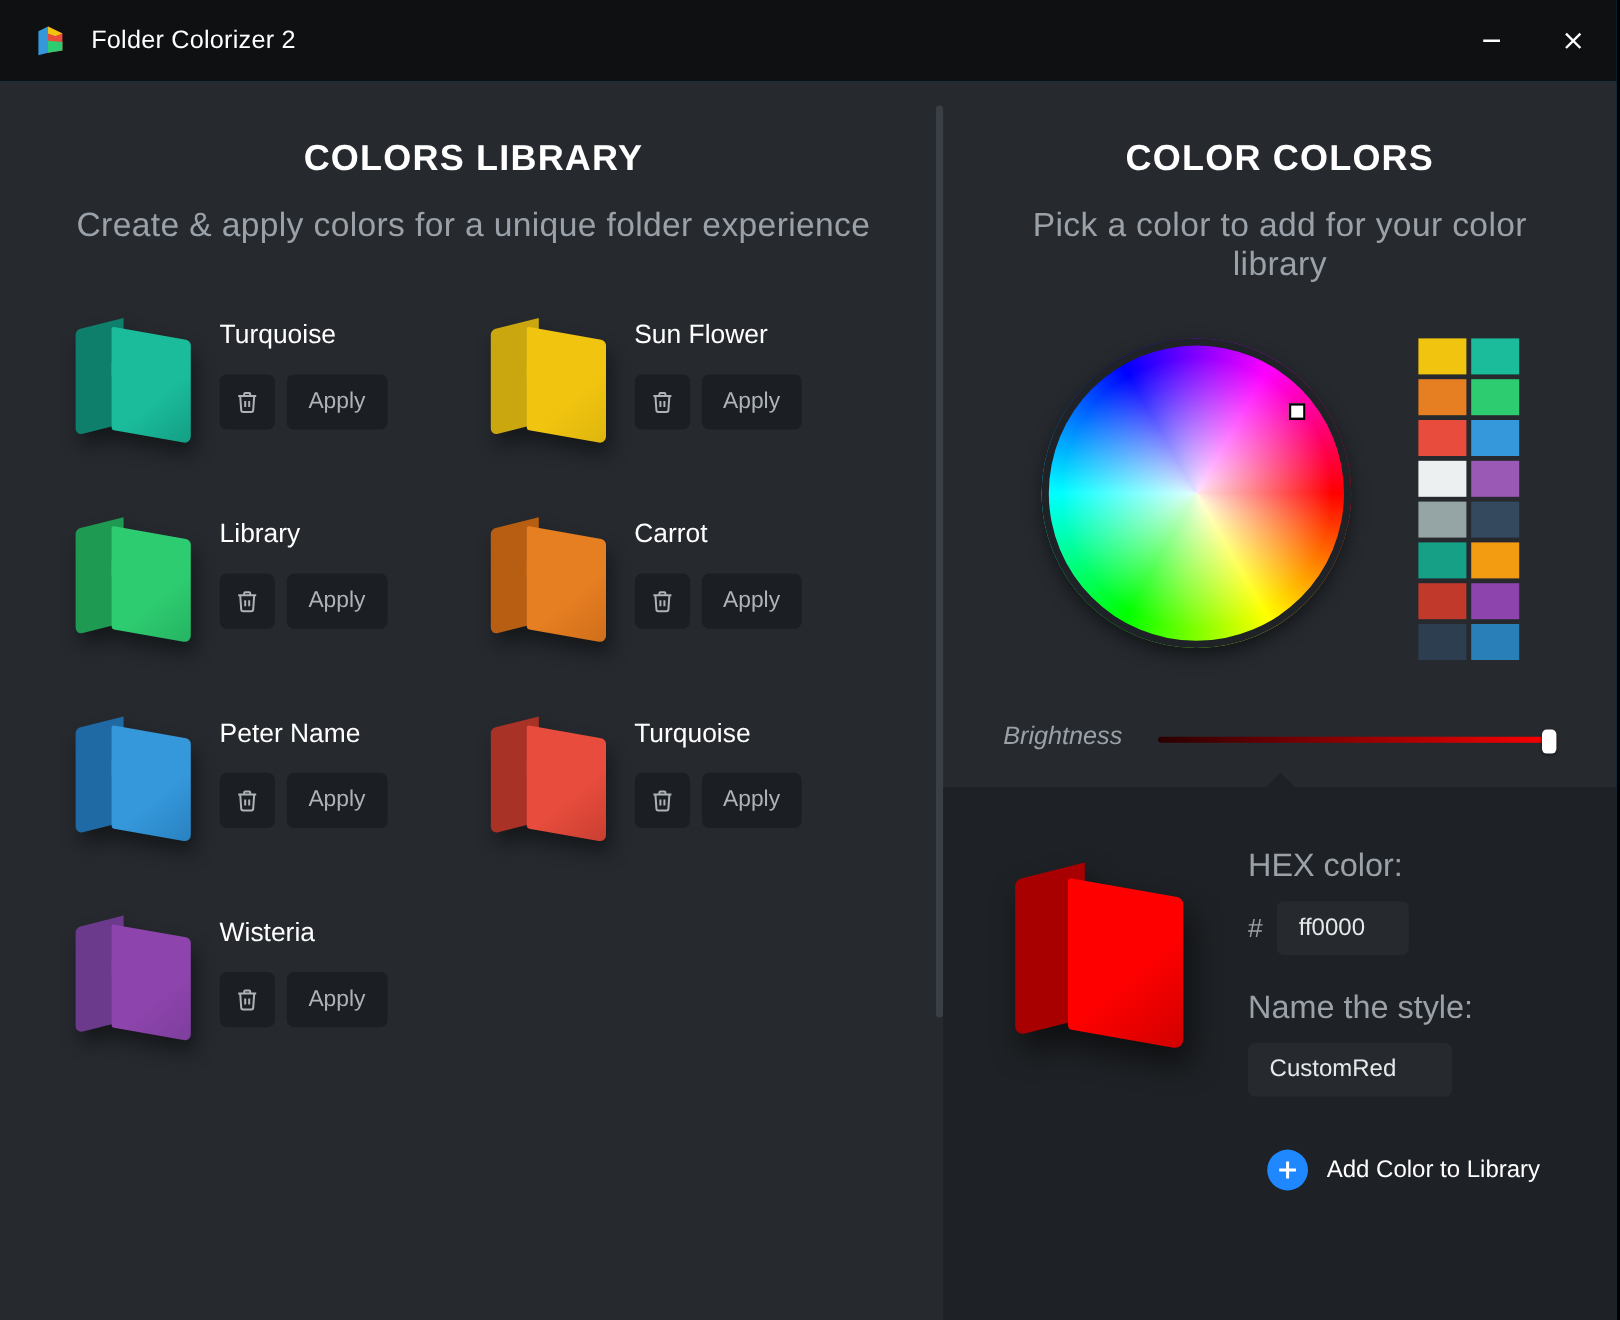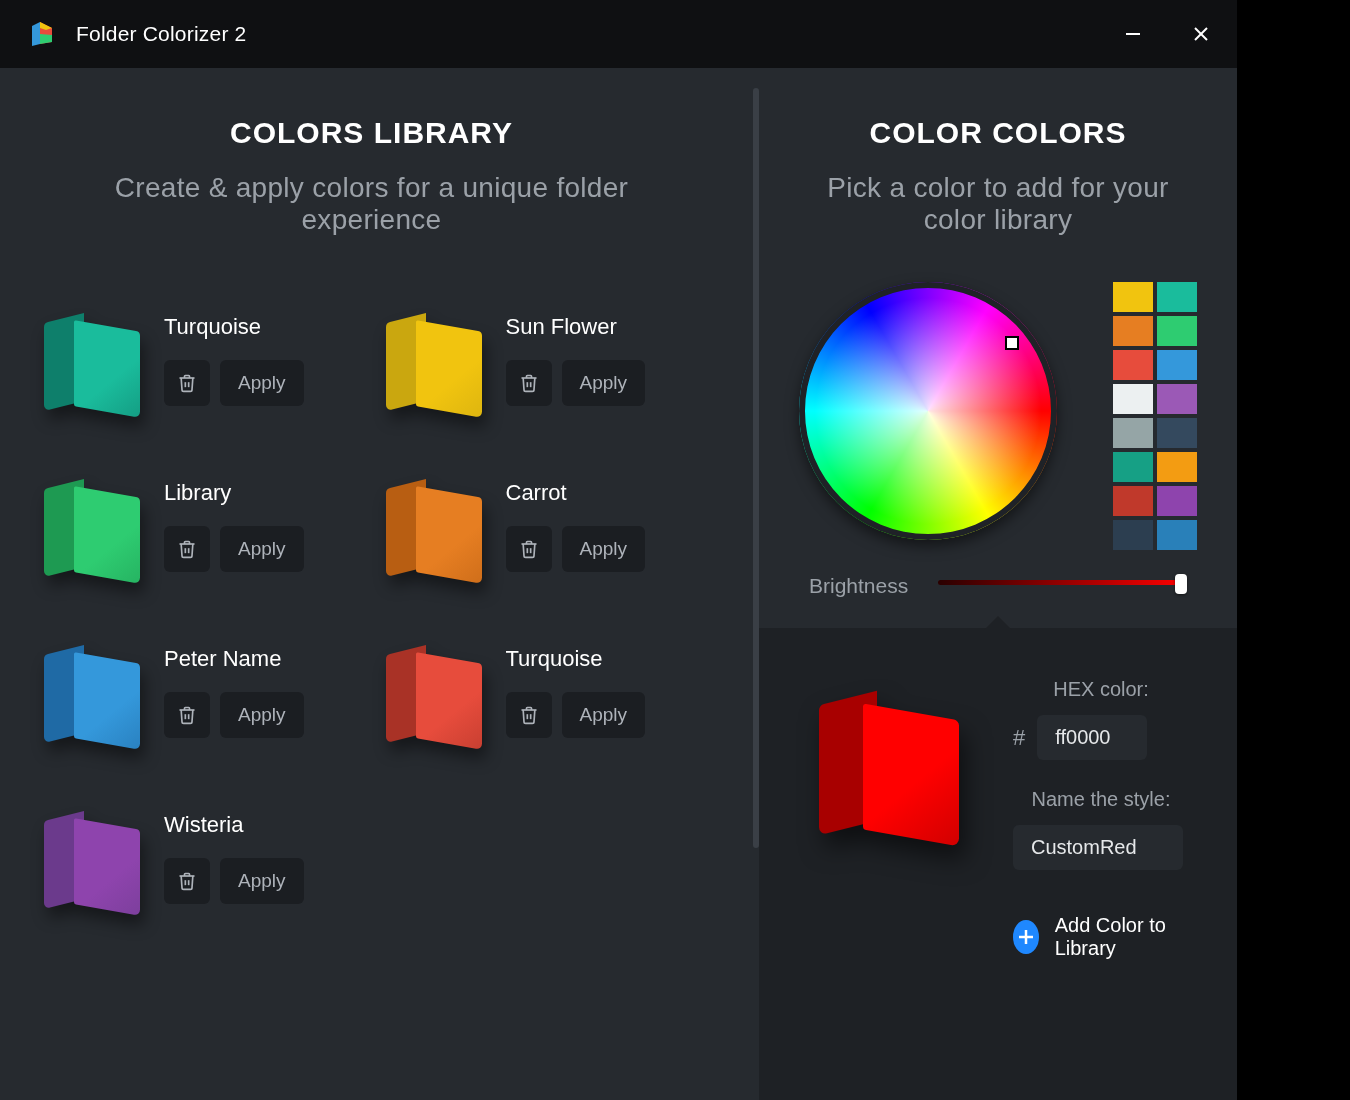--- a/index.html
+++ b/index.html
@@ -1,40 +1,40 @@
 <!DOCTYPE html>
 <html><head>
 <meta charset="utf-8">
 <style>
   * { box-sizing: border-box; margin: 0; padding: 0; }
   html, body { width: 1350px; height: 1100px; overflow: hidden; font-family: -apple-system, "Segoe UI", Helvetica, Arial, sans-serif; background: #000; }
 
-  .window { width: 1237px; height: 1100px; background: #0369a1; display: flex; flex-direction: column; }
+  .window { width: 1347px; height: 1100px; background: #0369a1; display: flex; flex-direction: column; }
 
   
   .titlebar { height: 68px; background: #0f1012; display: flex; align-items: center; padding: 0 24px 0 28px; }
   .titlebar .logo { width: 28px; height: 28px; margin-right: 20px; position: relative; }
   .titlebar .title { color: #fff; font-size: 21px; font-weight: 400; letter-spacing: .2px; flex: 1; }
   .titlebar .win-controls { display: flex; gap: 44px; align-items: center; }
   .titlebar .win-btn { width: 24px; height: 24px; display:flex; align-items:center; justify-content:center; color:#fff; cursor:pointer; }
   .titlebar .win-btn svg { stroke: #fff; }
 
   
   .content { flex: 1; display: flex; background: #262a2f; }
 
-  .left-pane { width: 786px; position: relative; padding: 48px 60px 40px 44px; }
+  .left-pane { width: 786px; position: relative; padding: 48px 60px 40px 63px; }
   .divider-scroll { position:absolute; right:0; top:20px; width:6px; height:760px; background:#3a3f46; border-radius:3px; }
 
   .right-pane { flex:1; display:flex; flex-direction:column; }
 
   h1.section { color:#fff; text-align:center; font-size:30px; font-weight:700; letter-spacing:1px; }
   p.subhead { color:#9ba1a8; text-align:center; font-size:28px; font-weight:400; margin-top:22px; letter-spacing:.3px;}
 
   
-  .library-grid { margin-top: 72px; display:grid; grid-template-columns: 1fr 1fr; column-gap: 28px; row-gap: 56px; }
+  .library-grid { margin-top: 56px; display:grid; grid-template-columns: 1fr 1fr; column-gap: 28px; row-gap: 56px; }
   .lib-item { display:flex; align-items:flex-start; gap: 24px; }
   .lib-item .info { padding-top: 6px; }
   .lib-item .name { color:#fff; font-size:22px; font-weight:400; }
   .lib-item .actions { margin-top:20px; display:flex; gap:10px; }
   .btn { background:#1b1e22; color:#aeb3ba; border:none; border-radius:6px; font-size:19px; padding: 9px 18px; cursor:pointer; }
   .icon-btn { width:46px; height:46px; background:#1b1e22; border:none; border-radius:6px; display:flex; align-items:center; justify-content:center; cursor:pointer; }
   .icon-btn svg { stroke:#aeb3ba; }
 
   
   .folder { width: 96px; height: 110px; position: relative; flex: 0 0 96px; filter: drop-shadow(4px 10px 8px rgba(0,0,0,.45)); }
@@ -46,36 +46,36 @@
   .editor-top { padding: 48px 40px 30px 40px; }
   .wheel-swatches { margin-top: 46px; display:flex; align-items:flex-start; justify-content:center; gap: 56px; }
   .wheel-wrap { position:relative; width:258px; height:258px; }
   .wheel { width:258px; height:258px; border-radius:50%; background: conic-gradient(from 90deg, #ff0000, #ff8000, #ffff00, #80ff00, #00ff00, #00ff80, #00ffff, #0080ff, #0000ff, #8000ff, #ff00ff, #ff0080, #ff0000); box-shadow: 0 0 0 6px #1f2227 inset, 0 6px 14px rgba(0,0,0,.5); position:relative; }
   .wheel::after{content:""; position:absolute; inset:0; border-radius:50%; background: radial-gradient(circle at center, rgba(255,255,255,.9) 0%, rgba(255,255,255,0) 62%);}  
   .wheel-cursor { position:absolute; width:14px; height:14px; background:#fff; border:2px solid #000; top:54px; left:206px; }
 
   .swatches { display:grid; grid-template-columns: 40px 40px; grid-auto-rows: 30px; gap:4px; }
   .swatch { border-radius:0; cursor:pointer; }
 
-  .brightness-row { margin-top: 24px; display:flex; align-items:flex-start; gap: 30px; padding: 0 10px; }
+  .brightness-row { margin-top: 52px; display:flex; align-items:flex-end; gap: 30px; padding: 0 10px; font-style: italic; }
   .brightness-row .label { color:#9ba1a8; font-size:21px; }
   .slider { flex:1; position:relative; height:18px; }
   .slider-track { position:absolute; left:0; right:0; top:6px; height:5px; border-radius:3px; background: linear-gradient(to right, #2a0000, #ff0000); }
   .slider-thumb { position:absolute; right:0; top:0; width:12px; height:20px; background:#fff; border-radius:4px; box-shadow:0 1px 3px rgba(0,0,0,.5); }
 
   .editor-bottom { flex:1; background:#1e2125; position:relative; padding: 50px 48px 40px 60px; display:flex; gap: 54px; align-items:flex-start; }
   .editor-bottom::before { content:""; position:absolute; top:-12px; left:50%; transform:translateX(-50%); border-left:14px solid transparent; border-right:14px solid transparent; border-bottom:14px solid #1e2125; }
 
   .preview-folder { width:140px; height:160px; flex:0 0 140px; position:relative; filter: drop-shadow(6px 14px 12px rgba(0,0,0,.55)); margin-top: 6px;}
   .preview-folder .back { position:absolute; left:0; top:14px; width:58px; height:130px; transform: skewY(-14deg); border-radius: 5px 0 0 8px; }
   .preview-folder .tab  { position:absolute; left:44px; top:60px; width:36px; height:20px; border-radius:4px 4px 0 0; }
   .preview-folder .front{ position:absolute; left:44px; top:28px; width:96px; height:126px; transform: skewY(10deg); border-radius: 3px 5px 8px 3px; }
 
   .form-col { flex:1; }
-  .form-label { color:#9ba1a8; font-size:20px; margin-bottom:14px;text-align:center; }
+  .form-label { color:#9ba1a8; font-size:27px; margin-bottom:14px; }
   .hex-row { display:flex; gap:12px; align-items:center; margin-bottom: 28px;}
   .hash { color:#9ba1a8; font-size:22px; }
   .input { background:#262a2f; border:none; border-radius:6px; color:#e6e8ea; font-size:20px; padding:11px 18px; min-width: 100px; }
 
   .add-row { margin-top: 44px; display:flex; align-items:center; justify-content:center; gap:16px; cursor:pointer; }
   .add-circle { width:34px; height:34px; border-radius:50%; background:#1f88ff; display:flex; align-items:center; justify-content:center; }
   .add-circle svg { stroke:#fff; }
   .add-label { color:#fff; font-size:20px; }
 
 </style>

